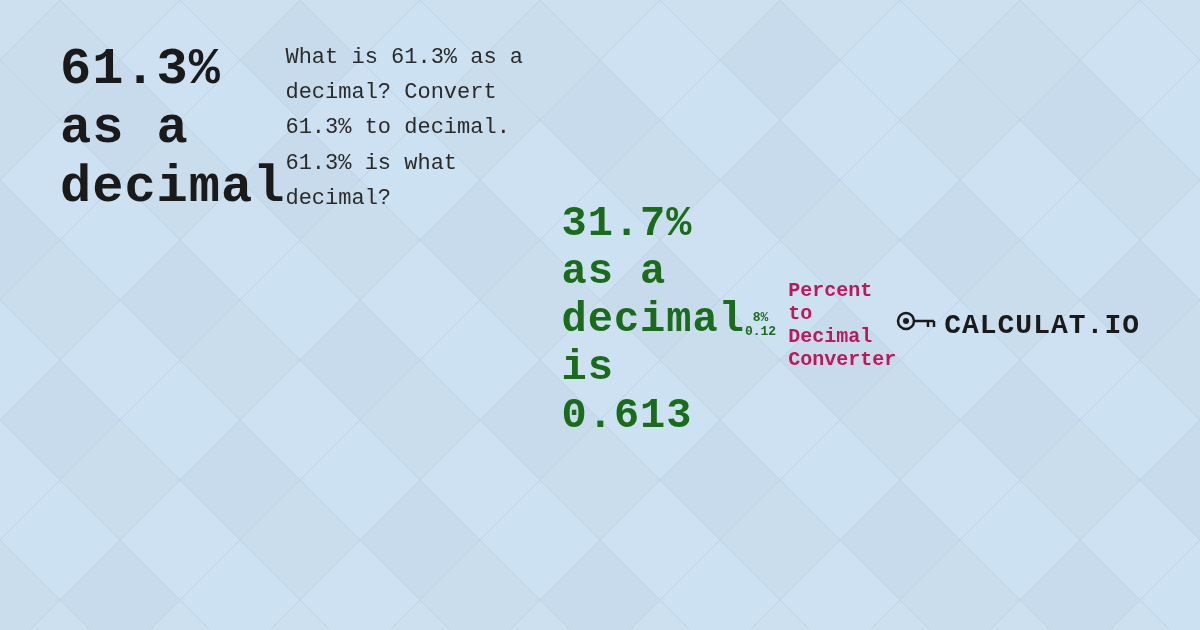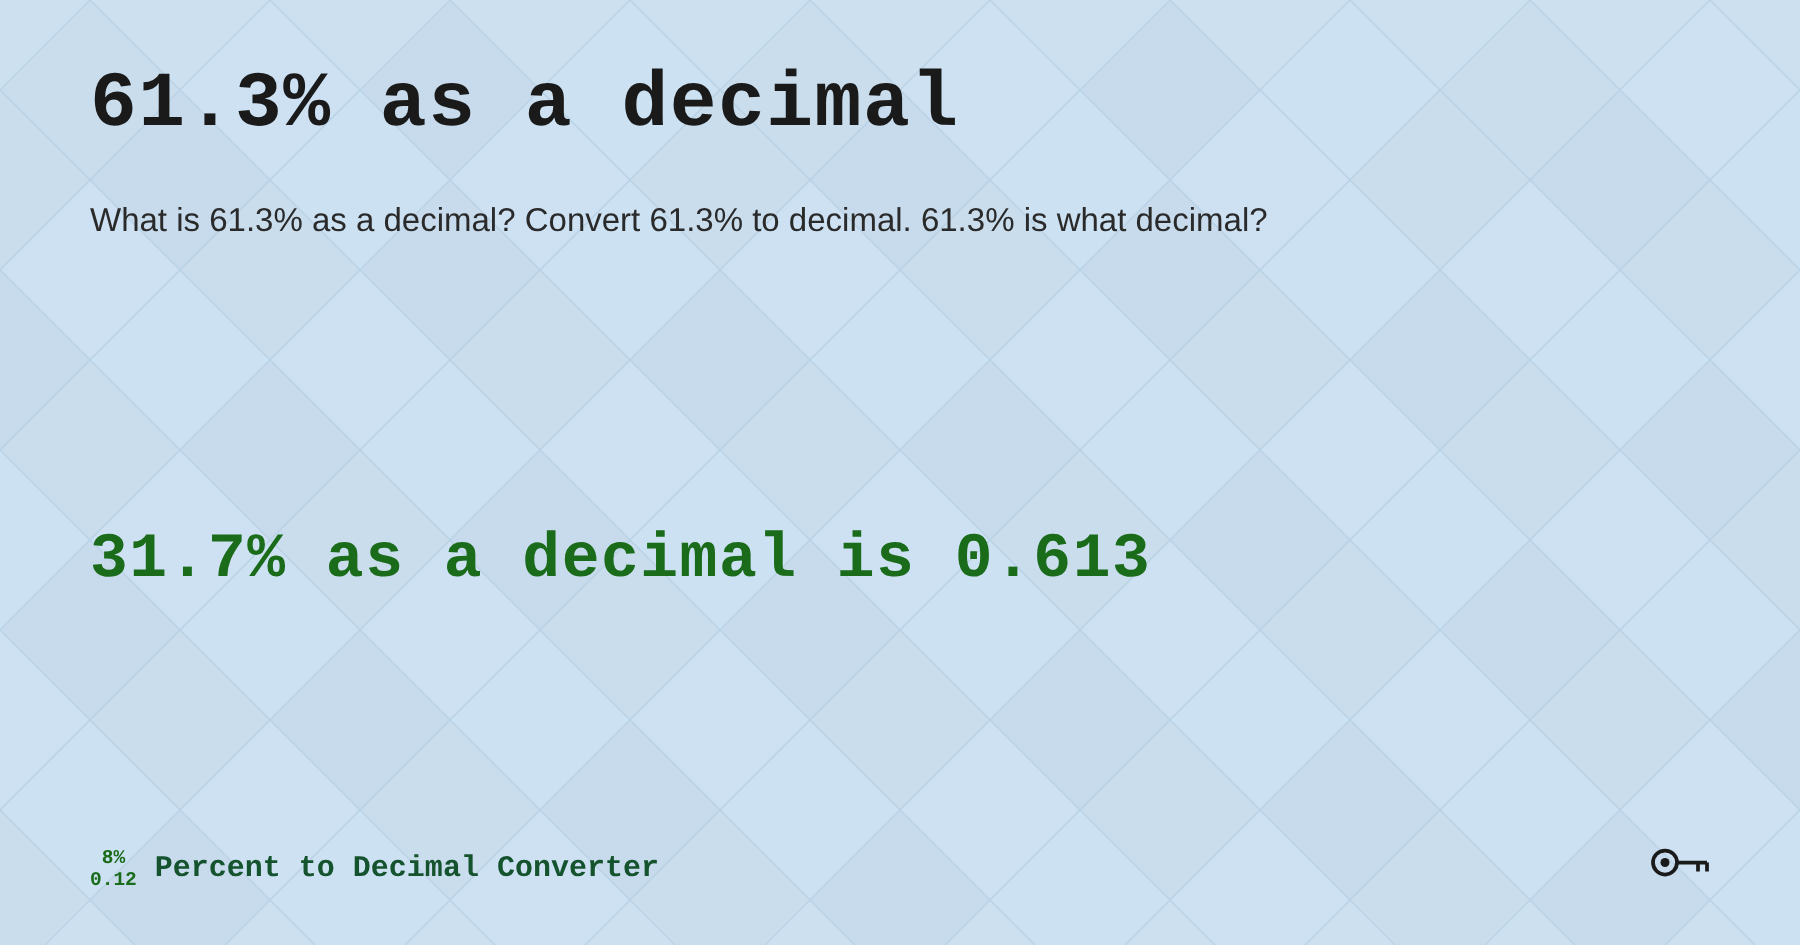--- a/index.html
+++ b/index.html
@@ -32,37 +32,37 @@
       width: 100%;
       height: 100%;
     }
 
     .content {
       position: relative;
       z-index: 1;
       padding: 40px 60px 30px 60px;
       height: 100%;
       display: flex;
-      flex-direction: column;
+      flex-direction: row;
       justify-content: flex-start;
     }
 
     .main-title {
       font-size: 52px;
       font-weight: 900;
       color: #1a1a1a;
       font-family: 'Courier New', Courier, monospace;
       letter-spacing: 1px;
       margin-bottom: 30px;
     }
 
     .description {
       font-size: 22px;
       color: #2a2a2a;
-      font-family: Liberation Sans, sans-serif;
+      font-family: Liberation Mono, monospace;
       line-height: 1.6;
       margin-bottom: 33px;
       max-width: 900px;
     }
 
     .result-section {
       flex: 1;
       display: flex;
       align-items: center;
     }
@@ -96,21 +96,21 @@
       font-family: 'Courier New', Courier, monospace;
       font-weight: bold;
       color: #1a6b1a;
       font-size: 13px;
       line-height: 1.1;
     }
 
     .footer-label {
       font-size: 20px;
       font-weight: 900;
-      color: #14532d;
+      color: #be185d;
       font-family: 'Courier New', Courier, monospace;
     }
 
     .logo {
       display: flex;
       align-items: center;
       gap: 8px;
     }
 
     .logo-icon {
@@ -284,15 +284,18 @@
       <span class="logo-icon">
         <svg width="40" height="32" viewBox="0 0 40 32" xmlns="http://www.w3.org/2000/svg">
 
           <circle cx="10" cy="16" r="8" fill="none" stroke="#1a1a1a" stroke-width="2.5"></circle>
           <circle cx="10" cy="16" r="3" fill="#1a1a1a"></circle>
           <line x1="18" y1="16" x2="38" y2="16" stroke="#1a1a1a" stroke-width="2.5"></line>
           <line x1="32" y1="16" x2="32" y2="22" stroke="#1a1a1a" stroke-width="2.5"></line>
           <line x1="38" y1="16" x2="38" y2="22" stroke="#1a1a1a" stroke-width="2.5"></line>
         </svg>
       </span>
+      <span class="logo-text">
+        <span>CALCULAT.IO</span>
+      </span>
     </div>
   </div>
 </div>
 
 </body></html>

